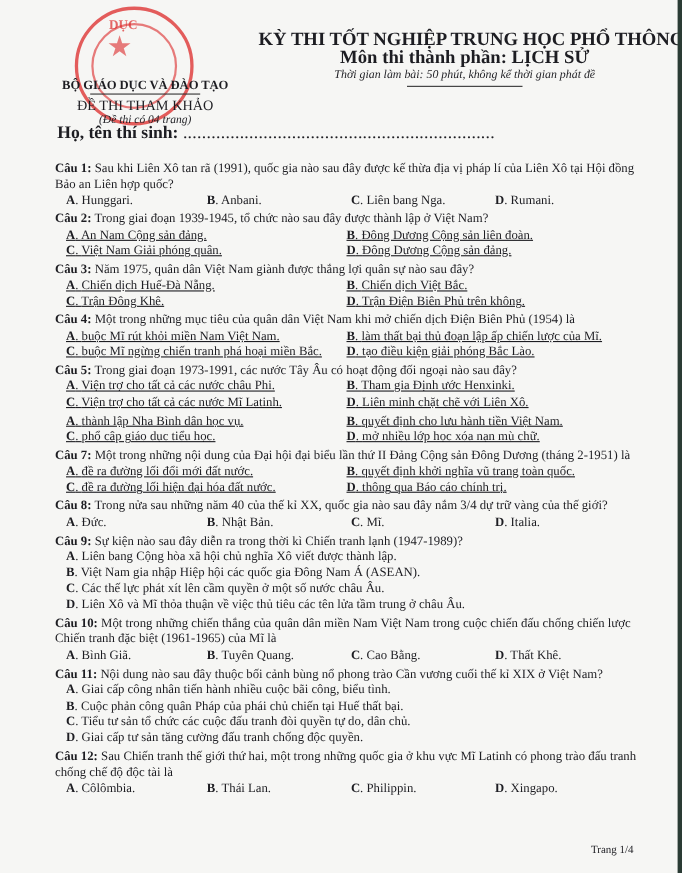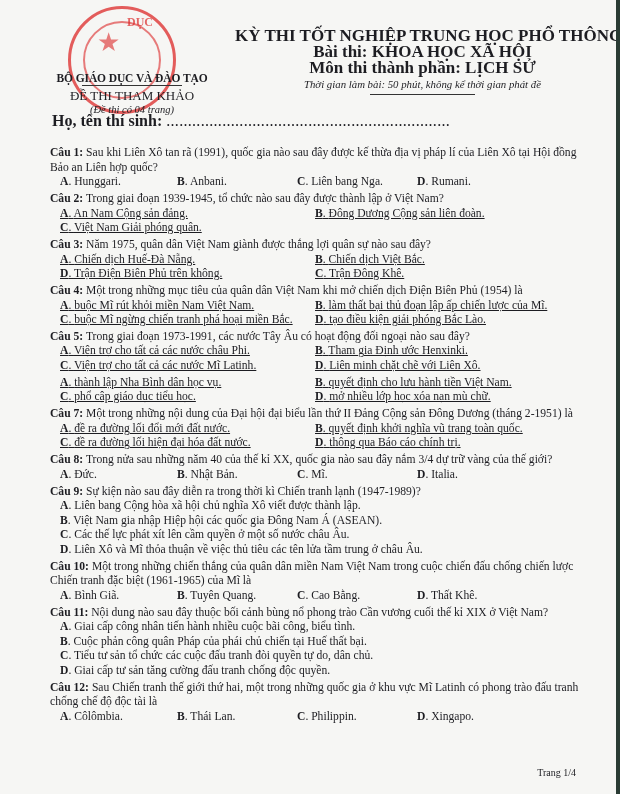--- a/index.html
+++ b/index.html
@@ -25,50 +25,49 @@
   .stamp-inner { position:absolute; left:12px; top:12px; width:78px; height:78px; border-radius:50%;
            border:2px solid rgba(220,40,40,0.6); box-sizing:border-box; }
   .stamp-star { position:absolute; left:26px; top:18px; font-size:26px; color:rgba(220,40,40,0.6); }
   .stamp-text { position:absolute; font-size:12px; font-weight:bold; color:rgba(220,40,40,0.7); }
   .candidate { position:absolute; left:52px; top:113px; font-size:16px; line-height:15px; }
   .candidate .row { white-space:nowrap; font-weight:bold; }
   .candidate .dots { font-weight:normal; letter-spacing:0.3px; }
   .questions { position:absolute; left:50px; top:146px; width:545px; font-size:11.6px; line-height:14.6px; }
   .q { margin-bottom:2.2px; }
   .q-stem .q-num { font-weight:bold; }
-  .opts4 { display:flex; padding-left:10px; }
+  .opts4 { display:flex; padding-left:10px;gap:11px; }
   .opts4 .opt { }
   .opts4 .o0 { width:117px; } .opts4 .o1 { width:120px; } .opts4 .o2 { width:120px; }
   .opts2 { display:flex; flex-wrap:wrap; padding-left:10px;text-decoration:underline; }
   .opts2 .opt { width:255px; } .opts2 .opt:nth-child(2n) { width:280px; }
   .opts1 { padding-left:10px; }
   .opt-letter { font-weight:bold; }
   .footer { position:absolute; right:40px; top:767px; font-size:10px;margin-left:30px; }
 </style>
 </head>
 <body>
 
 <div class="page">
 
   <div class="stamp">
     <div class="stamp-inner"></div>
     <span class="stamp-star">★</span>
-    <span class="stamp-text" style="left:56px;top:6px;">DỤC</span>
+    <span class="stamp-text" style="left:28px;top:6px;">DỤC</span>
   </div>
 
   <div class="header-left">
     <div class="ministry">BỘ GIÁO DỤC VÀ ĐÀO TẠO</div>
     <div class="ministry-line"></div>
     <div class="exam-type">ĐỀ THI THAM KHẢO</div>
     <div class="pages-note">(Đề thi có 04 trang)</div>
   </div>
 
   <div class="header-right">
     <div class="hr-line">KỲ THI TỐT NGHIỆP TRUNG HỌC PHỔ THÔNG NĂM 2022</div>
-    <div class="hr-line">Bài thi: KHOA HỌC XÃ HỘI</div>
     <div class="hr-line">Môn thi thành phần: LỊCH SỬ</div>
     <div class="hr-italic">Thời gian làm bài: 50 phút, không kể thời gian phát đề</div>
     <div class="hr-rule"></div>
   </div>
 
   <div class="candidate">
     <div class="row">
       <span>Họ, tên thí sinh:</span>
       <span class="dots">..................................................................</span>
     </div>
@@ -83,29 +82,30 @@
           <div class="opt o2"><span class="opt-letter">C</span><span>. </span><span>Liên bang Nga.</span></div>
           <div class="opt o3"><span class="opt-letter">D</span><span>. </span><span>Rumani.</span></div>
         </div>
       </div>
       <div class="q">
         <div class="q-stem"><span class="q-num">Câu 2:</span> <span>Trong giai đoạn 1939-1945, tổ chức nào sau đây được thành lập ở Việt Nam?</span></div>
         <div class="opts2">
           <div class="opt o0"><span class="opt-letter">A</span><span>. </span><span>An Nam Cộng sản đảng.</span></div>
           <div class="opt o1"><span class="opt-letter">B</span><span>. </span><span>Đông Dương Cộng sản liên đoàn.</span></div>
           <div class="opt o2"><span class="opt-letter">C</span><span>. </span><span>Việt Nam Giải phóng quân.</span></div>
+          <div class="opt o3"><span class="opt-letter">D</span><span>. </span><span>Đông Dương Cộng sản đảng.</span></div>
         </div>
       </div>
       <div class="q">
         <div class="q-stem"><span class="q-num">Câu 3:</span> <span>Năm 1975, quân dân Việt Nam giành được thắng lợi quân sự nào sau đây?</span></div>
         <div class="opts2">
           <div class="opt o0"><span class="opt-letter">A</span><span>. </span><span>Chiến dịch Huế-Đà Nẵng.</span></div>
           <div class="opt o1"><span class="opt-letter">B</span><span>. </span><span>Chiến dịch Việt Bắc.</span></div>
+          <div class="opt o2"><span class="opt-letter">C</span><span>. </span><span>Trận Đông Khê.</span></div>
           <div class="opt o3"><span class="opt-letter">D</span><span>. </span><span>Trận Điện Biên Phủ trên không.</span></div>
-          <div class="opt o2"><span class="opt-letter">C</span><span>. </span><span>Trận Đông Khê.</span></div>
         </div>
       </div>
       <div class="q">
         <div class="q-stem"><span class="q-num">Câu 4:</span> <span>Một trong những mục tiêu của quân dân Việt Nam khi mở chiến dịch Điện Biên Phủ (1954) là</span></div>
         <div class="opts2">
           <div class="opt o0"><span class="opt-letter">A</span><span>. </span><span>buộc Mĩ rút khỏi miền Nam Việt Nam.</span></div>
           <div class="opt o1"><span class="opt-letter">B</span><span>. </span><span>làm thất bại thủ đoạn lập ấp chiến lược của Mĩ.</span></div>
           <div class="opt o2"><span class="opt-letter">C</span><span>. </span><span>buộc Mĩ ngừng chiến tranh phá hoại miền Bắc.</span></div>
           <div class="opt o3"><span class="opt-letter">D</span><span>. </span><span>tạo điều kiện giải phóng Bắc Lào.</span></div>
         </div>

